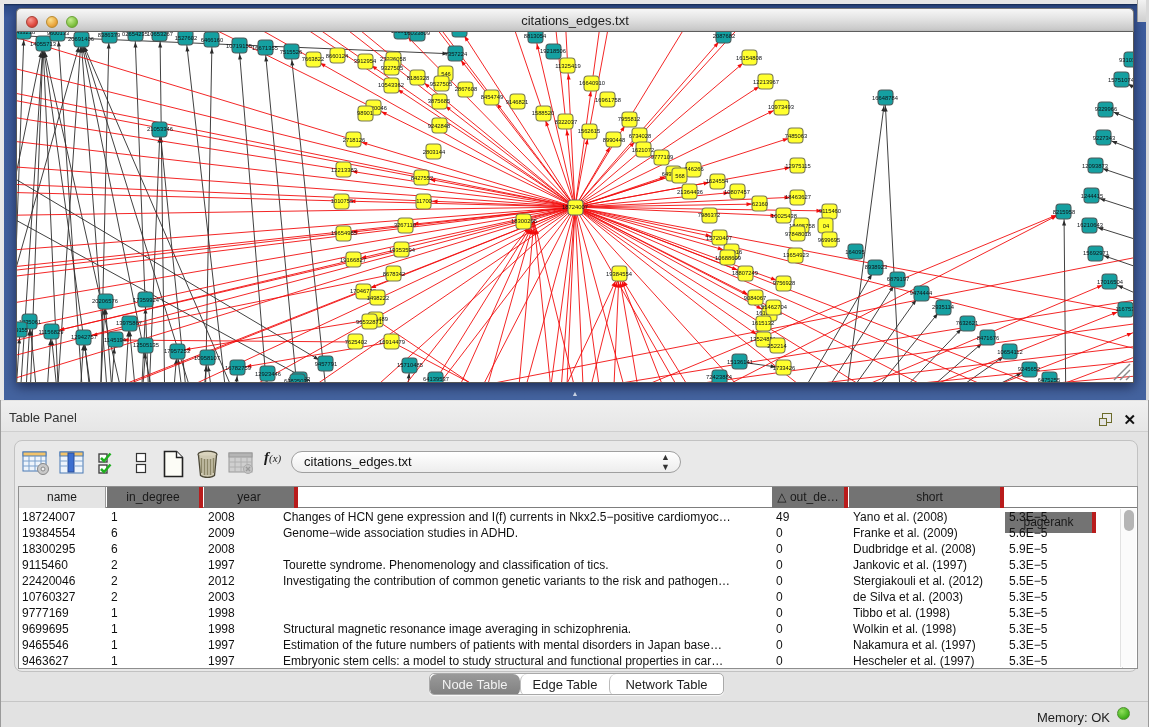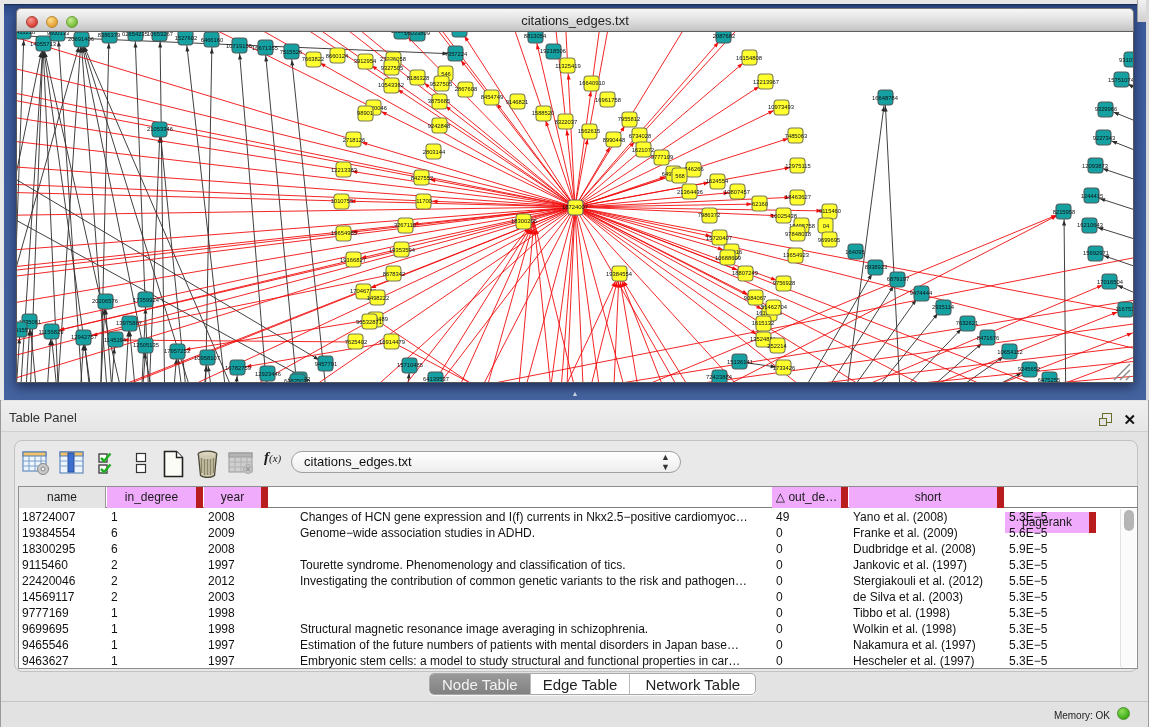--- a/index.html
+++ b/index.html
@@ -33,42 +33,42 @@
   border:1px solid #c2c2c2; border-radius:8px; }
 
 .ticon { position:absolute; top:9px; }
 #combo { position:absolute; left:276px; top:10px; width:390px; height:22px; background:linear-gradient(180deg,#ffffff,#ededed);
   border:1px solid #9f9f9f; border-radius:11px; font-size:13px; color:#111; line-height:20px; padding-left:12px; }
 #combo .arr { position:absolute; right:10px; top:0px; font-size:9px; color:#333; line-height:10px; }
 
 #table { position:absolute; left:3px; top:45px; width:1120px; height:183px; background:#fff; border:1px solid #8e8e8e; overflow:hidden; }
 #thead { position:absolute; left:0; top:0; height:21px; width:1120px; background:#fff; border-bottom:1px solid #7d7d7d; }
 #thead div { position:absolute; top:0; height:21px; font-size:12px; color:#1a1a1a; text-align:center; line-height:21px;
-  background:#f0abfc; border-right:7px solid #b91c1c; }
+  background:#737373; border-right:4px solid #b91c1c; }
 #tbody { position:absolute; left:0; top:22px; width:1104px; border-right:1px solid #d8d8d8; font-size:12px; color:#111; }
 .tr { position:relative; height:16px; line-height:16px; white-space:nowrap; }
 .tr div { position:absolute; top:0; height:16px; overflow:hidden; }
 .c0 { left:3px; width:90px; }
 .c1 { left:92px; width:90px; }
 .c2 { left:189px; width:70px; }
-.c3 { left:264px; width:485px;margin-left:17px; }
+.c3 { left:264px; width:485px; }
 .c4 { left:757px; width:70px; }
 .c5 { left:834px; width:155px; }
 .c6 { left:990px; width:95px; }
 #vscroll { position:absolute; right:1px; top:22px; bottom:1px; width:16px; background:#fbfbfb; border-left:1px solid #e2e2e2; }
 #vthumb { position:absolute; left:3px; top:1px; width:10px; height:21px; background:#b5b5b5; border-radius:6px; }
 
 #tabs { position:absolute; left:428px; top:273px; height:22px; display:flex; border:1px solid #a9a9a9; border-radius:5px; overflow:hidden;
   background:#fff; box-shadow:0 1px 1px rgba(255,255,255,.8); }
-.tab { height:22px; line-height:21px; font-size:15px; padding:0 12px; color:#222; }
+.tab { height:22px; line-height:21px; font-size:13px; padding:0 12px; color:#222;border-radius:7px; }
 .tab.sel { background:linear-gradient(180deg,#9a9a9a,#7f7f7f); color:#f3f3f3; }
 .tab + .tab { border-left:1px solid #bbb; }
 
 #status { position:absolute; left:0; bottom:0; width:100%; height:26px; background:#e2e2e2; border-top:1px solid #c6c6c6; }
-#status .mem { position:absolute; right:38px; top:8px; font-size:10px; color:#222; }
+#status .mem { position:absolute; right:38px; top:8px; font-size:13px; color:#222; }
 #status .dot { position:absolute; right:18px; top:5px; width:13px; height:13px; border-radius:50%;
   background:radial-gradient(circle at 35% 30%, #8fe05a, #3fae19 70%, #2f8d12); border:1px solid #4d8f2f; }
 </style></head>
 <body>
 <div id="app">
   <div id="desktop"></div>
   <div id="deskwrap">
     <div id="frame">
       <div id="titlebar">
         <div class="light" style="left:9px;background:radial-gradient(circle at 35% 30%,#f89a92,#df4a3f 60%,#b33128);border:1px solid #a93d33;"></div>
@@ -757,21 +757,21 @@
         <path d="M1 12h23M1 17h23M7 7v15M13 7v15M19 7v15" stroke="#b0b0b0" fill="none"></path>
         <circle cx="20" cy="19" r="4.5" fill="#c3c3c3" stroke="#ababab"></circle>
           <path d="M18 17l4 4M22 17l-4 4" stroke="#9a9a9a" stroke-width="1.4"></path>
       </svg>
       <div class="ticon" style="left:249px;top:8px;font-size:15px;color:#1a1a1a;font-style:italic;font-family:'Liberation Serif',serif;"><b>f</b><span style="font-size:11px">(x)</span></div>
       <div id="combo">citations_edges.txt<span class="arr">▲<br>▼</span></div>
       <div id="table">
         <div id="thead">
           <div style="left:0;width:87px;background:#e4e4e4;border-right:1px solid #9a9a9a;">name</div>
           <div style="left:88px;width:96px;">in_degree</div>
-          <div style="left:185px;width:64px;">year</div>
+          <div style="left:185px;width:94px;">year</div>
           <div style="left:753px;width:76px;">△ out_de…</div>
           <div style="left:830px;width:155px;padding-left:10px;">short</div>
           <div style="left:986px;width:91px;margin-top:25px;">pagerank</div>
         </div>
         <div id="tbody">
 <div class="tr">
               <div class="c0">18724007</div>
               <div class="c1">1</div>
               <div class="c2">2008</div>
               <div class="c3">Changes of HCN gene expression and I(f) currents in Nkx2.5−positive cardiomyoc…</div>
@@ -808,21 +808,21 @@
 <div class="tr">
               <div class="c0">22420046</div>
               <div class="c1">2</div>
               <div class="c2">2012</div>
               <div class="c3">Investigating the contribution of common genetic variants to the risk and pathogen…</div>
               <div class="c4">0</div>
               <div class="c5">Stergiakouli et al. (2012)</div>
               <div class="c6">5.5E−5</div>
             </div>
 <div class="tr">
-              <div class="c0">14569117</div>
+              <div class="c0">10760327</div>
               <div class="c1">2</div>
               <div class="c2">2003</div>
               <div class="c4">0</div>
               <div class="c5">de Silva et al. (2003)</div>
               <div class="c6">5.3E−5</div>
             </div>
 <div class="tr">
               <div class="c0">9777169</div>
               <div class="c1">1</div>
               <div class="c2">1998</div>

